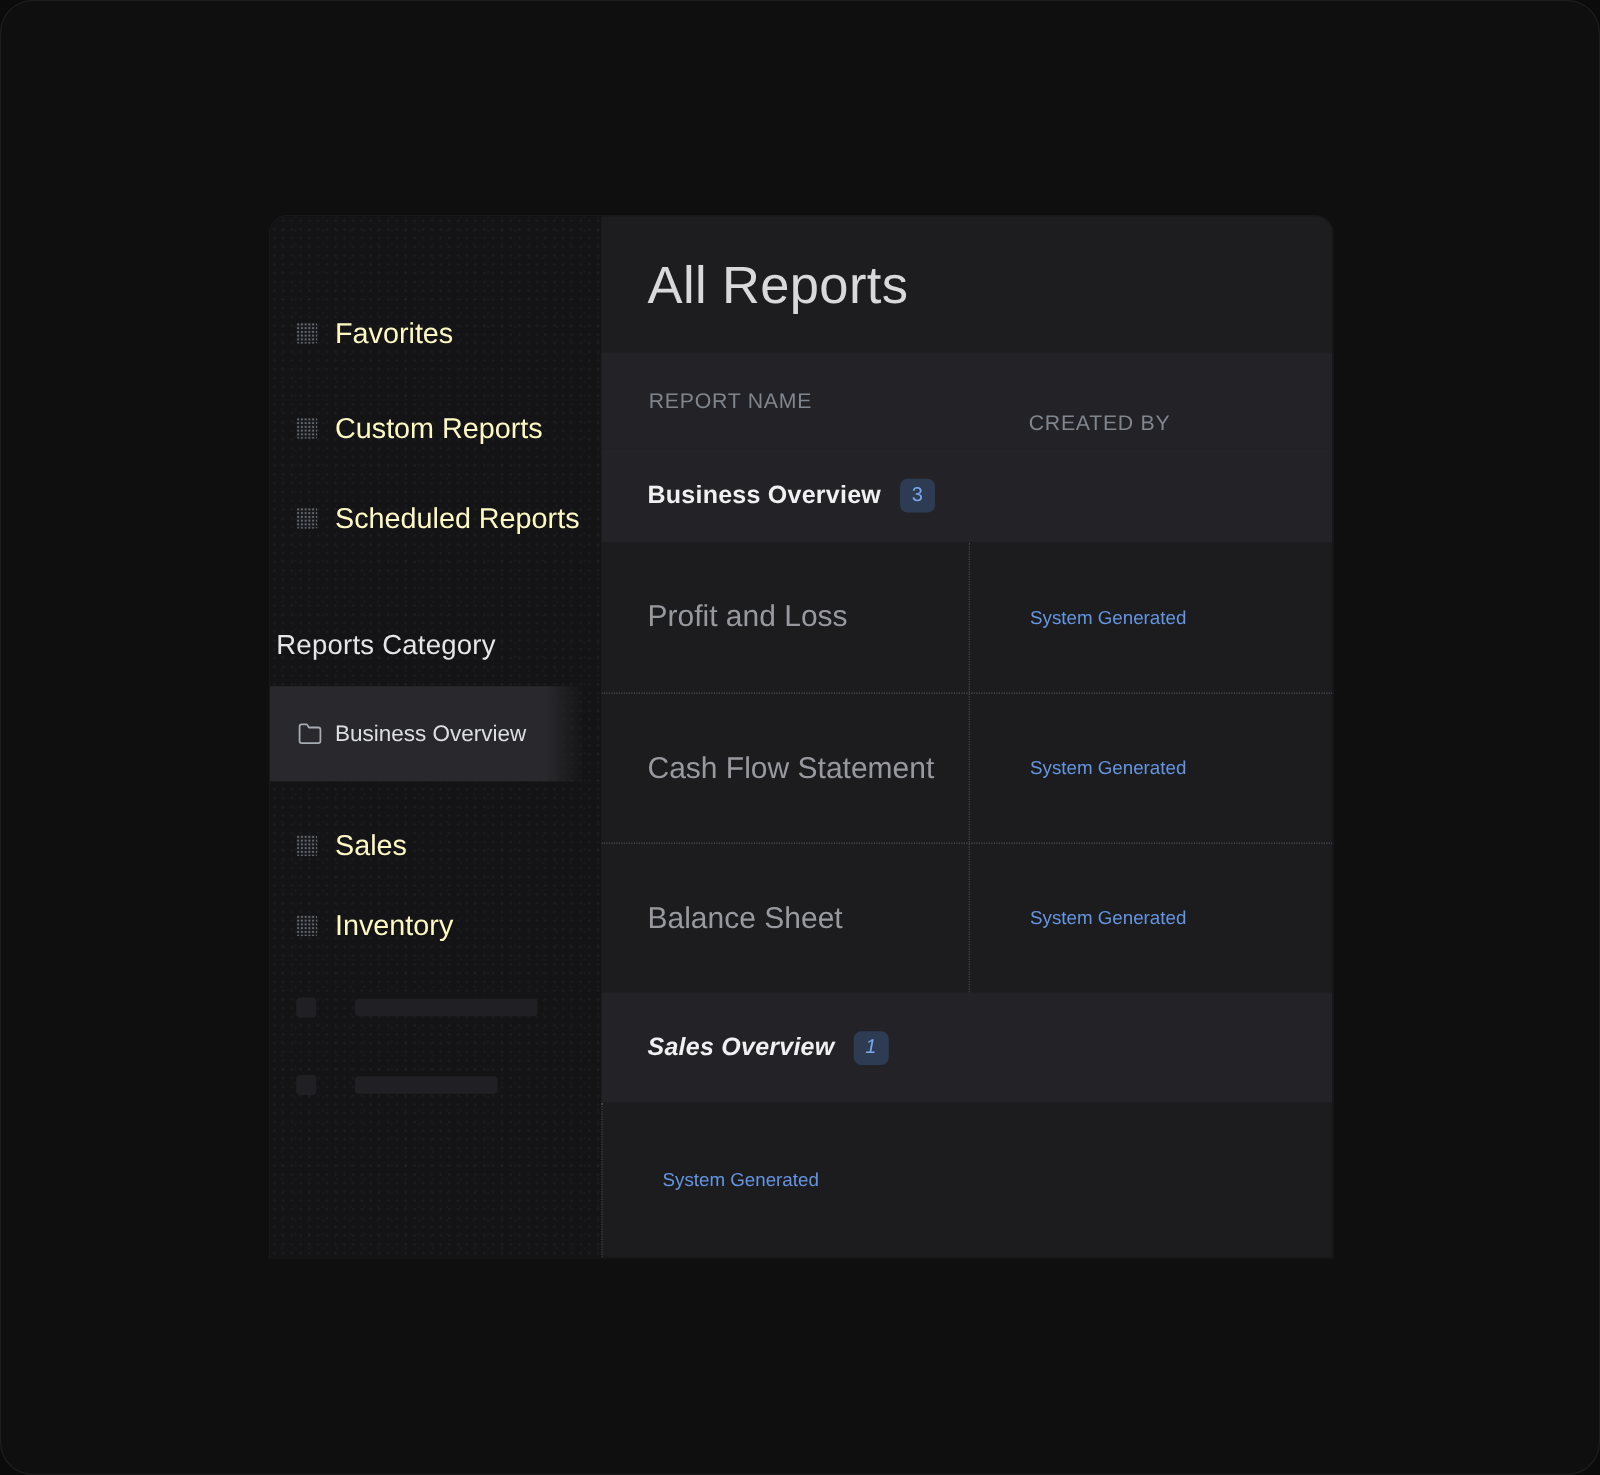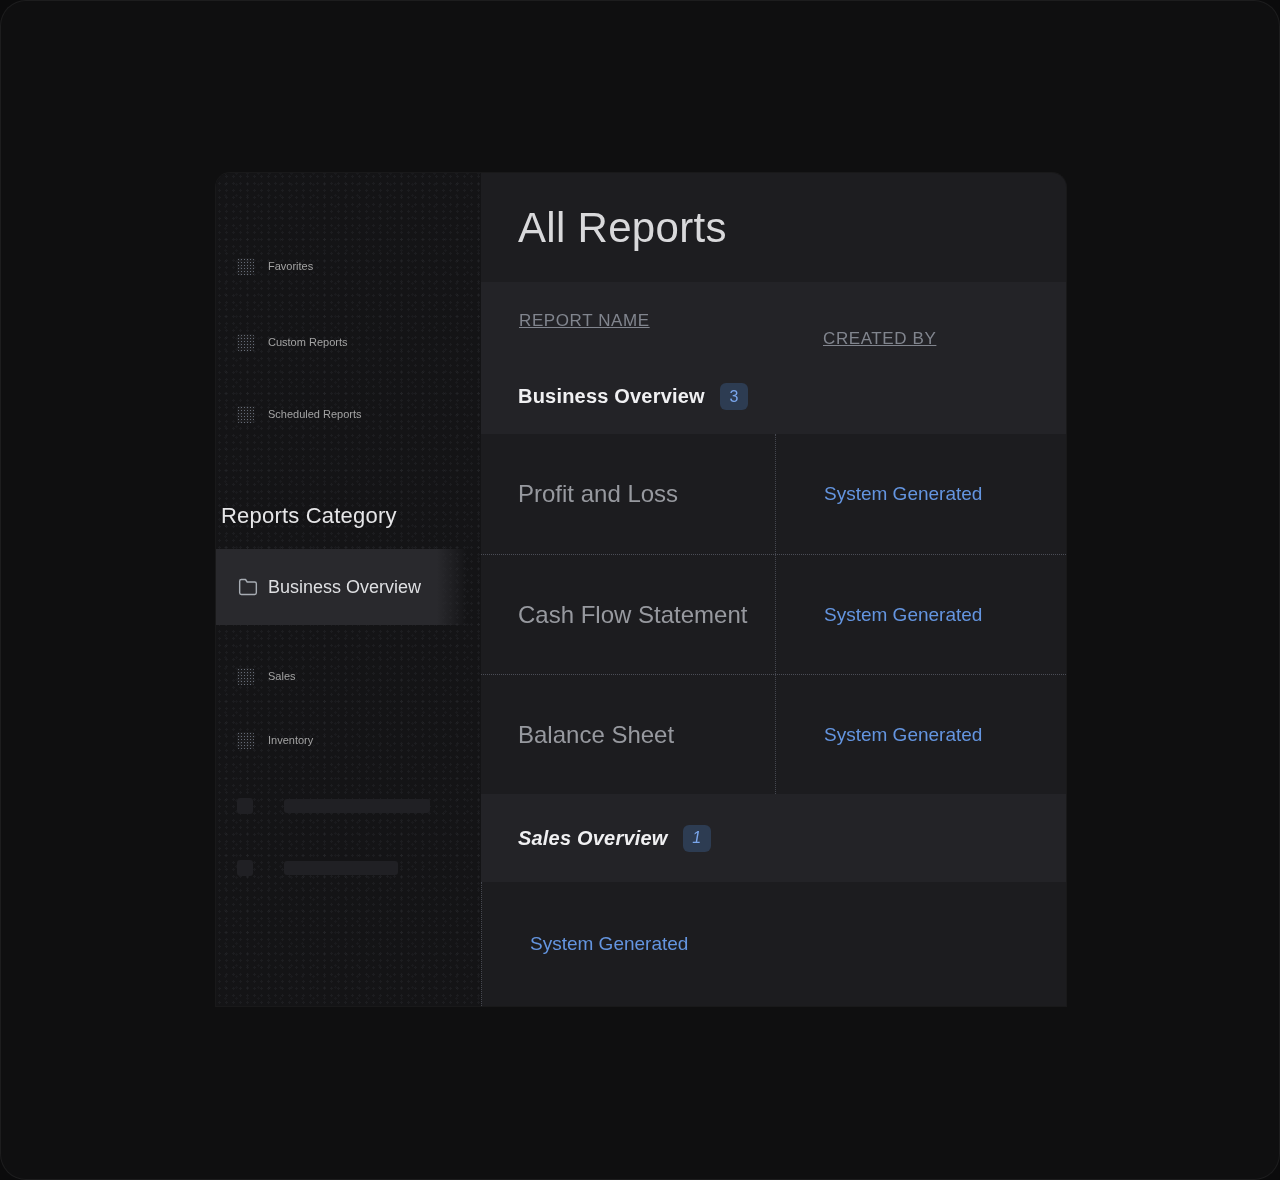--- a/index.html
+++ b/index.html
@@ -37,21 +37,21 @@
     background-image:
       radial-gradient(rgba(170,180,200,0.055) 1px, transparent 1.1px),
       radial-gradient(rgba(170,180,200,0.04) 1px, transparent 1.1px);
     background-size: 7px 7px, 11px 11px;
     background-position: 0 0, 4px 6px;
     pointer-events: none;
   }
   .side-item {
     position: absolute; left: 0; width: 100%; height: 24px;
     display: flex; align-items: center;
-    color: #a3a3a3; font-size: 11px;
+    color: #fef9c3; font-size: 23px;
     cursor: pointer;
   }
   .dotted-icon {
     position: absolute; left: 21px;
     width: 17px; height: 17px; border-radius: 2px;
     background-color: rgba(255,255,255,0.03);
     background-image: radial-gradient(rgba(160,172,190,0.55) 0.8px, transparent 0.9px);
     background-size: 3px 3px;
   }
   .side-label { position: absolute; left: 52px; white-space: nowrap; }
@@ -78,21 +78,21 @@
     display: flex; align-items: center;
   }
   .page-title {
     margin-left: 37px; color: #d9d9db; font-size: 42px;
     font-weight: 400; letter-spacing: 0.3px;
   }
   .thead {
     height: 77px; background: #232327; flex: none;
     position: relative; display: flex; align-items: center;
   }
-  .th { color: #81858e; font-size: 17px; letter-spacing: 0.6px; text-decoration: underline; }
+  .th { color: #81858e; font-size: 17px; letter-spacing: 0.6px; }
   .th.col1 { position: absolute; left: 38px; }
   .th.col2 { position: absolute; left: 342px; margin-top: 36px; }
   .group-header {
     background: #232327; flex: none;
     display: flex; align-items: center;
     padding-left: 37px;
     cursor: pointer;
   }
   .group-header.g1 { height: 75px; }
   .group-header.g2 { height: 88px; font-style: italic; }
@@ -109,21 +109,21 @@
   .row {
     height: 120px; background: #1c1c1f; flex: none;
     display: grid; grid-template-columns: 294px 1fr;
     cursor: pointer;
   }
   .row.sep { border-top: 1px dotted #4a4c55; }
   .row.last { height: 124px; }
   .cell { display: flex; align-items: center; }
   .cell.name { padding-left: 37px; color: #97999f; font-size: 24px; }
   .cell.creator { border-left: 1px dotted #45474f; padding-left: 48px; }
-  .creator-link { color: #6495e0; font-size: 19px; text-decoration: none; cursor: pointer; }
+  .creator-link { color: #6495e0; font-size: 15px; text-decoration: none; cursor: pointer; }
 </style>
 </head>
 <body>
 
 <div class="screen">
   <div class="card">
 
     <div class="sidebar">
       <div class="noise"></div>
 

